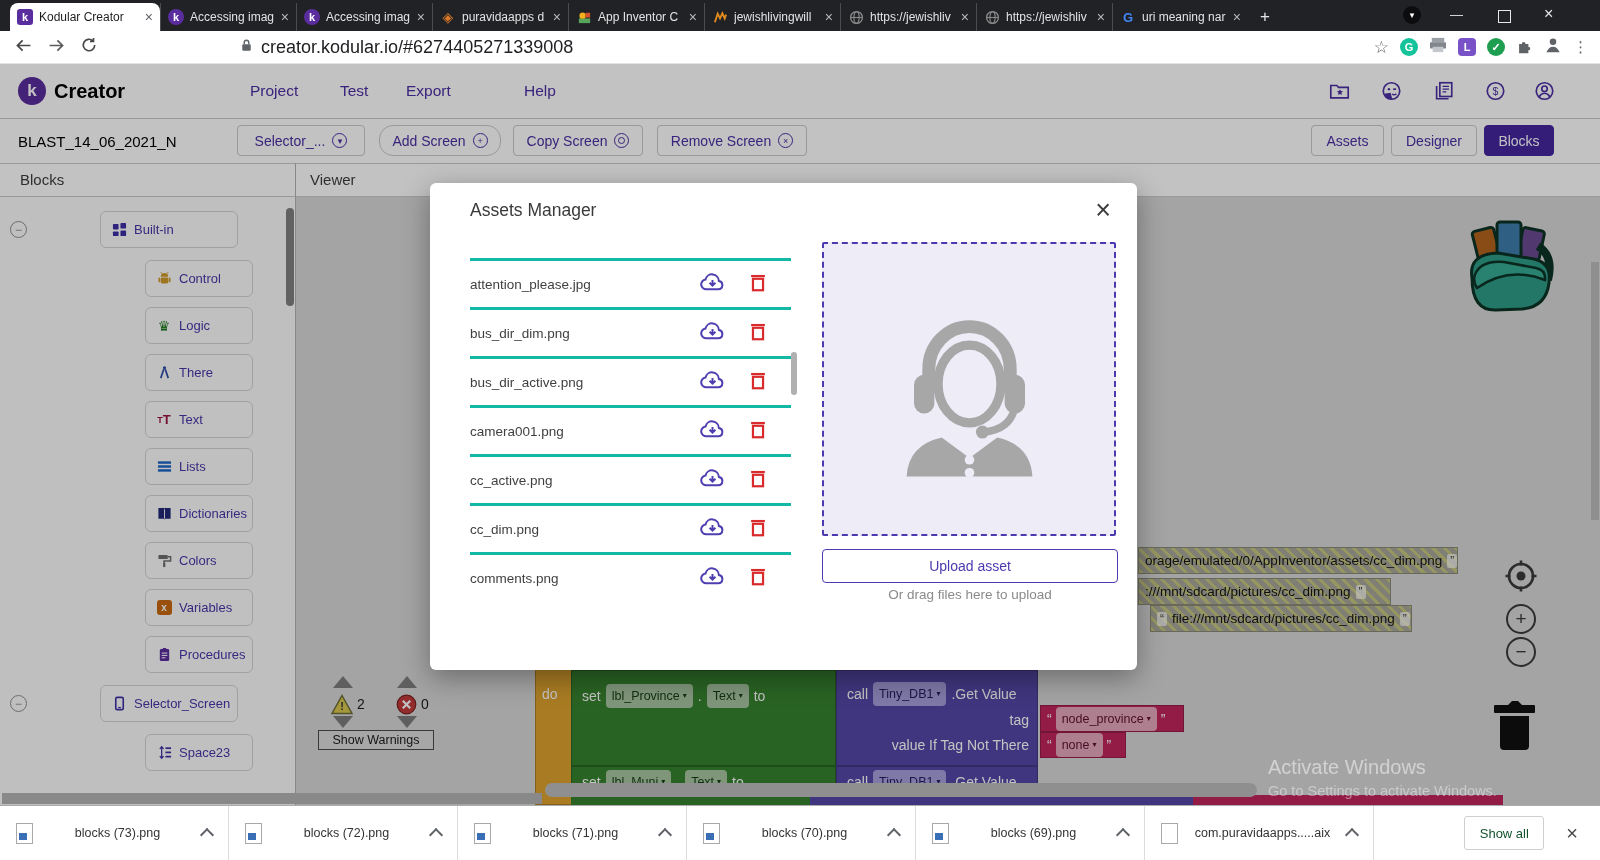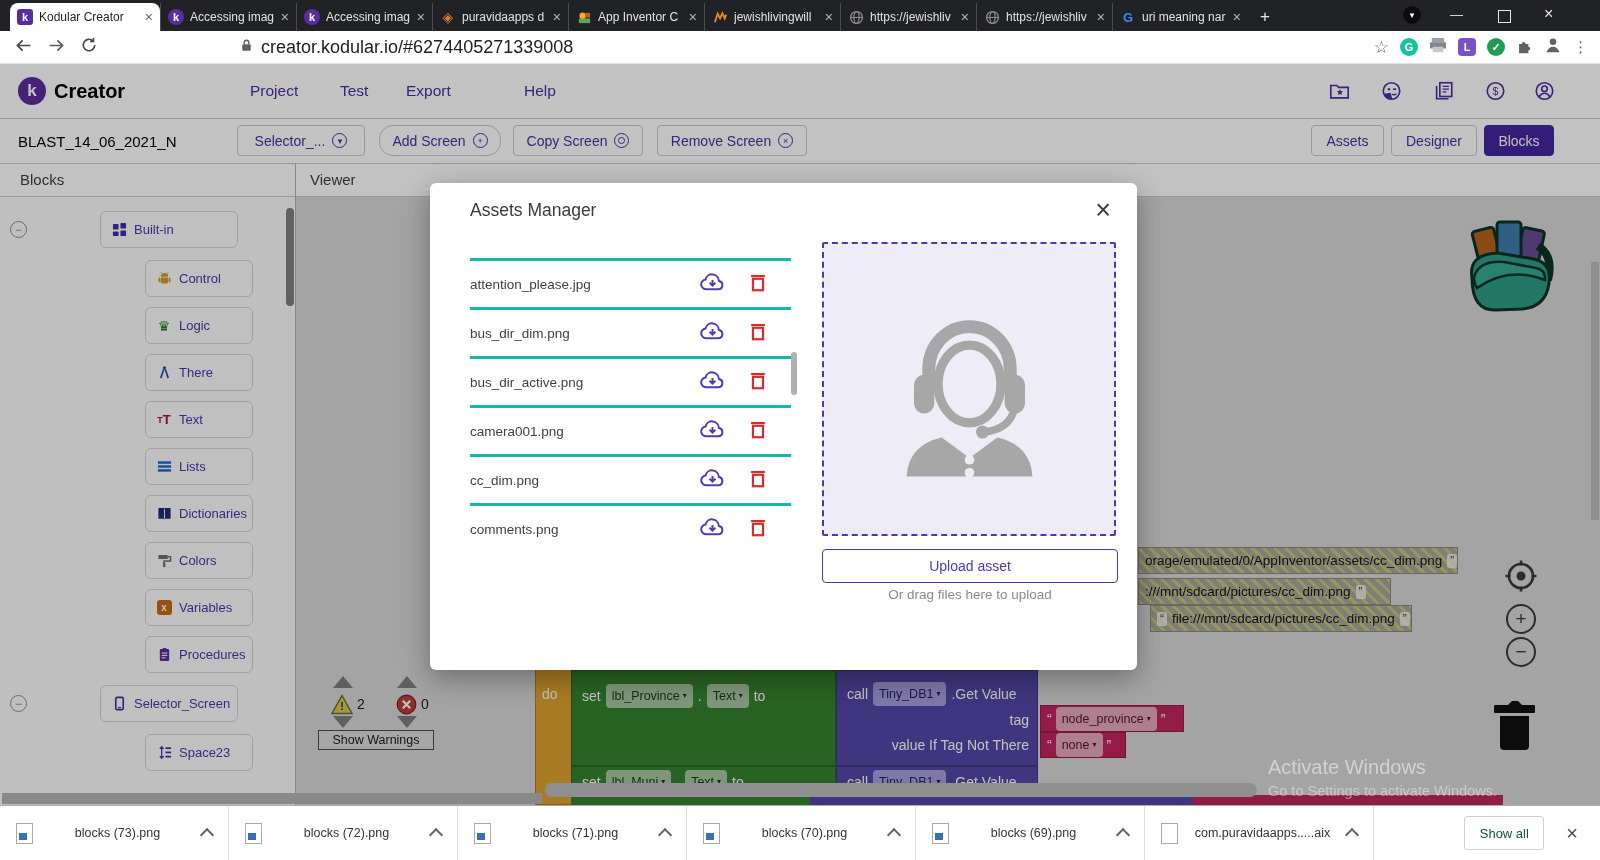--- a/index.html
+++ b/index.html
@@ -557,20 +557,31 @@
           <span style="margin-left:12px;"><svg width="25" height="25" viewBox="0 0 24 24">
                 <path d="M6.5 18.5 h11 a4 4 0 0 0 .6-7.95 A6.5 6.5 0 0 0 5.3 9.1 A4.3 4.3 0 0 0 6.5 18.5 z" stroke="#4d3fb0" stroke-width="1.9" fill="none"></path>
                 <path d="M12 9.5 v5.3 M9.2 12.2 l2.8 2.8 2.8-2.8" stroke="#4d3fb0" stroke-width="1.9" fill="none"></path>
               </svg></span>
           <span style="margin-left:22px;"><svg width="22" height="24" viewBox="0 0 24 24">
                 <path d="M4.5 5.5 h15" stroke="#d92b2b" stroke-width="2.4"></path>
                 <rect x="6.5" y="8.5" width="11" height="12.5" stroke="#d92b2b" stroke-width="2.4" fill="none"></rect>
               </svg></span>
         </div>
         <div class="filerow">
+          <span class="fname">cc_active.png</span>
+          <span style="margin-left:12px;"><svg width="25" height="25" viewBox="0 0 24 24">
+                <path d="M6.5 18.5 h11 a4 4 0 0 0 .6-7.95 A6.5 6.5 0 0 0 5.3 9.1 A4.3 4.3 0 0 0 6.5 18.5 z" stroke="#4d3fb0" stroke-width="1.9" fill="none"></path>
+                <path d="M12 9.5 v5.3 M9.2 12.2 l2.8 2.8 2.8-2.8" stroke="#4d3fb0" stroke-width="1.9" fill="none"></path>
+              </svg></span>
+          <span style="margin-left:22px;"><svg width="22" height="24" viewBox="0 0 24 24">
+                <path d="M4.5 5.5 h15" stroke="#d92b2b" stroke-width="2.4"></path>
+                <rect x="6.5" y="8.5" width="11" height="12.5" stroke="#d92b2b" stroke-width="2.4" fill="none"></rect>
+              </svg></span>
+        </div>
+        <div class="filerow">
           <span class="fname">cc_dim.png</span>
           <span style="margin-left:12px;"><svg width="25" height="25" viewBox="0 0 24 24">
                 <path d="M6.5 18.5 h11 a4 4 0 0 0 .6-7.95 A6.5 6.5 0 0 0 5.3 9.1 A4.3 4.3 0 0 0 6.5 18.5 z" stroke="#4d3fb0" stroke-width="1.9" fill="none"></path>
                 <path d="M12 9.5 v5.3 M9.2 12.2 l2.8 2.8 2.8-2.8" stroke="#4d3fb0" stroke-width="1.9" fill="none"></path>
               </svg></span>
           <span style="margin-left:22px;"><svg width="22" height="24" viewBox="0 0 24 24">
                 <path d="M4.5 5.5 h15" stroke="#d92b2b" stroke-width="2.4"></path>
                 <rect x="6.5" y="8.5" width="11" height="12.5" stroke="#d92b2b" stroke-width="2.4" fill="none"></rect>
               </svg></span>
         </div>

